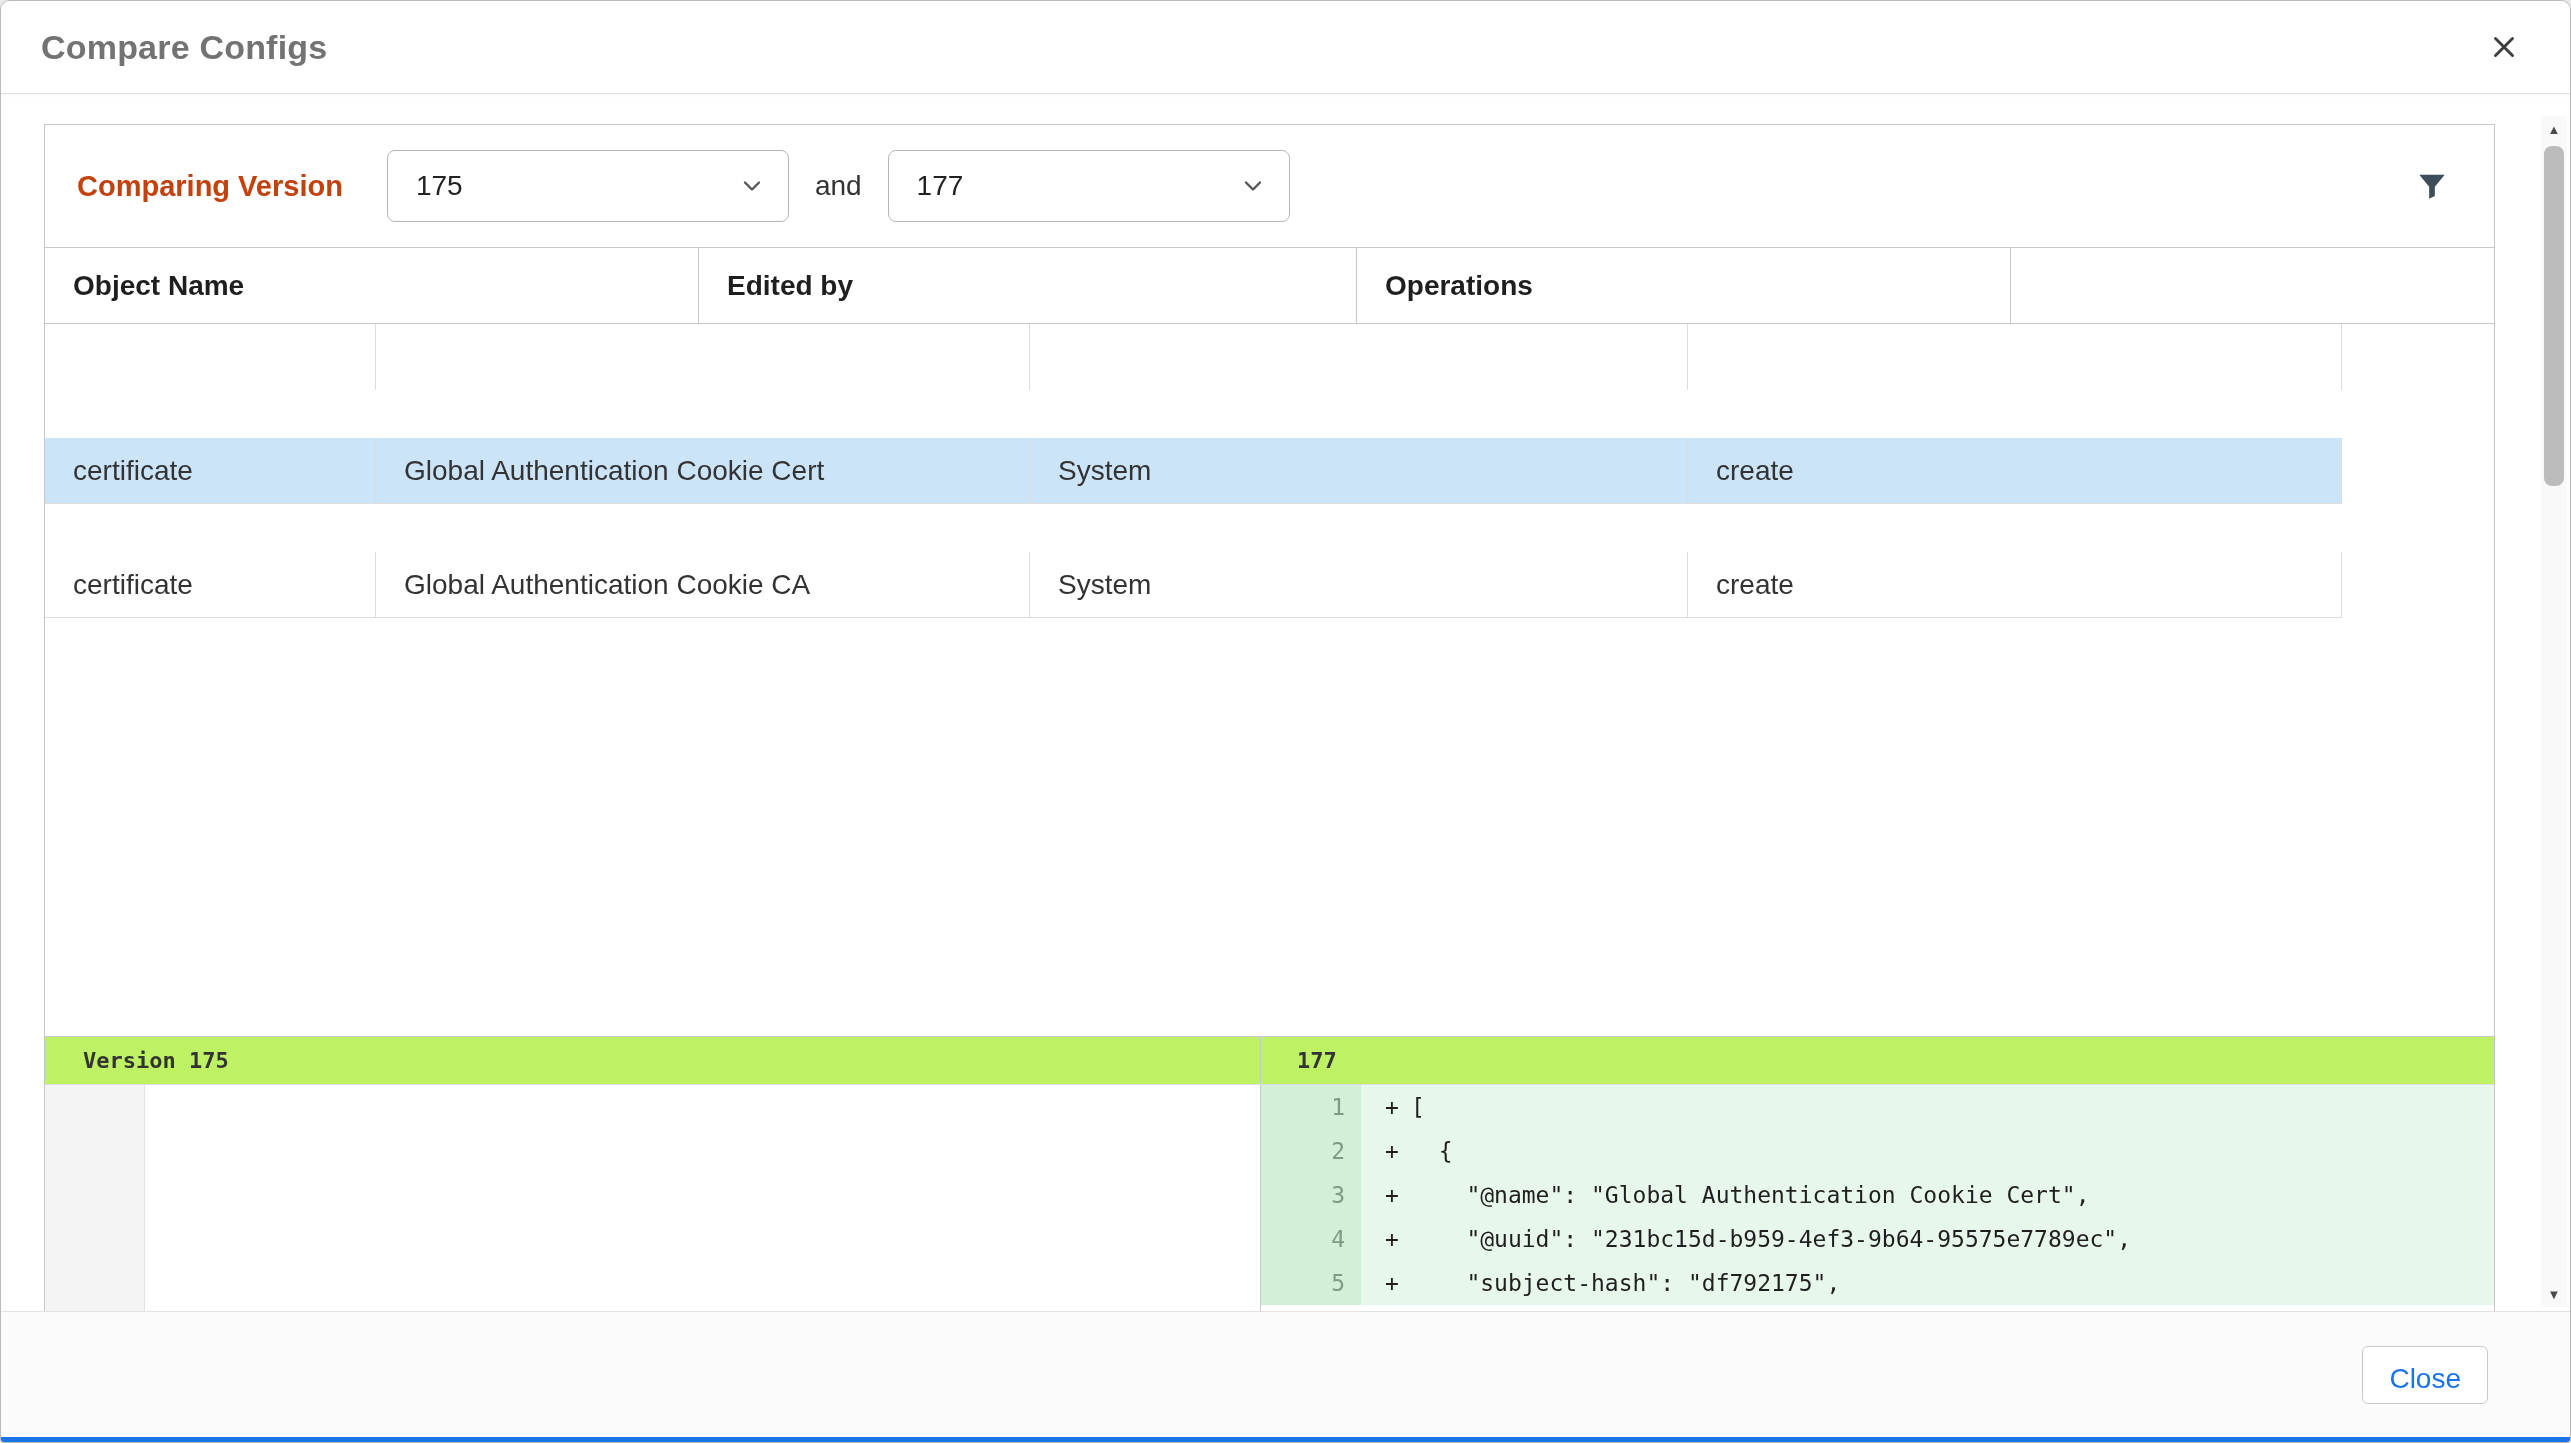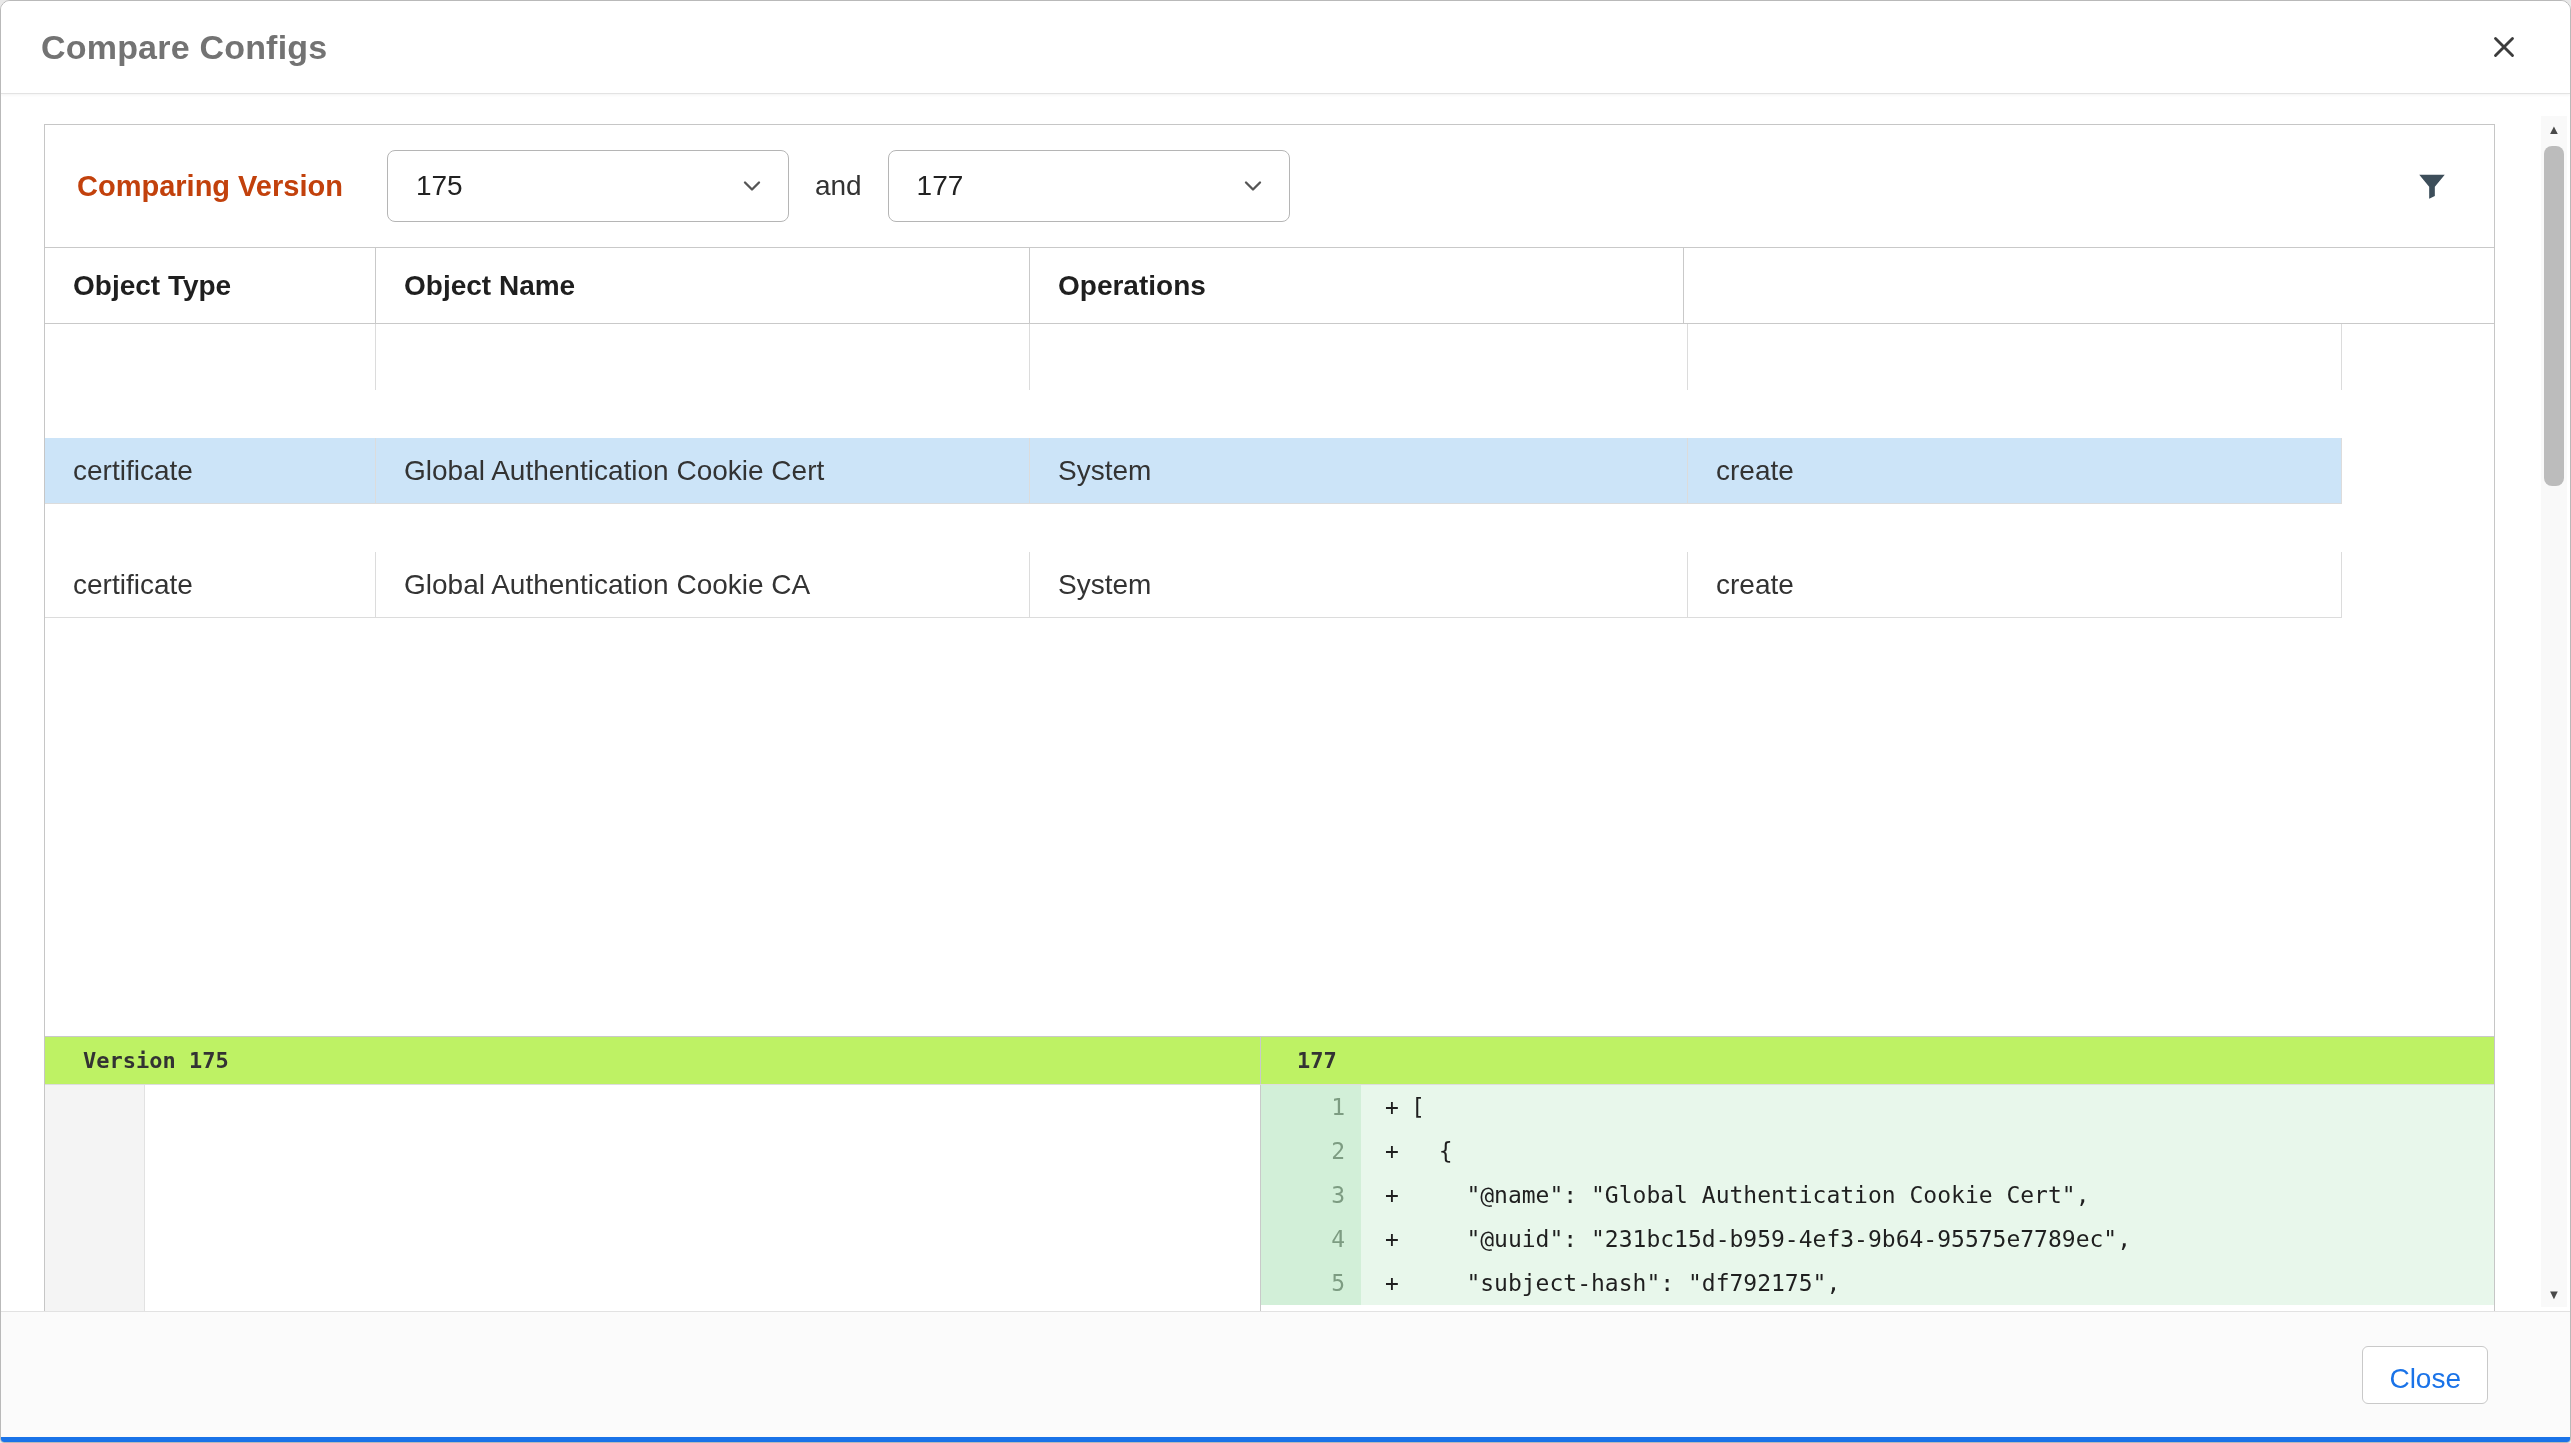--- a/index.html
+++ b/index.html
@@ -156,22 +156,22 @@
           </span>
         </div>
         <button class="filter-btn" aria-label="Filter">
           <svg width="34" height="34" viewBox="0 0 24 24">
             <path d="M3 4 h18 l-7 8.5 V19 l-4 2 v-8.5 L3 4 z" fill="#3d4e5a"></path>
           </svg>
         </button>
       </div>
 
       <div class="thead">
-        <div class="th c1">Object Type</div>
         <div class="th c2">Object Name</div>
+        <div class="th c3">Edited by</div>
         <div class="th c4">Operations</div>
         <div class="th c5"></div>
       </div>
 
       <div class="trow">
         <div class="td c1"></div>
         <div class="td c2"></div>
         <div class="td c3"></div>
         <div class="td c4"></div>
       </div>

